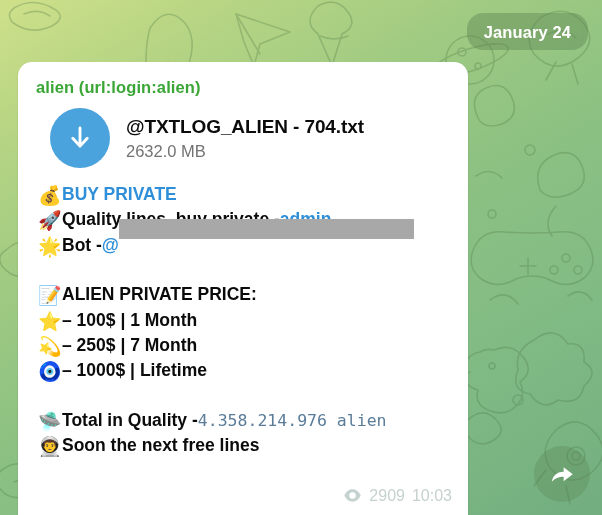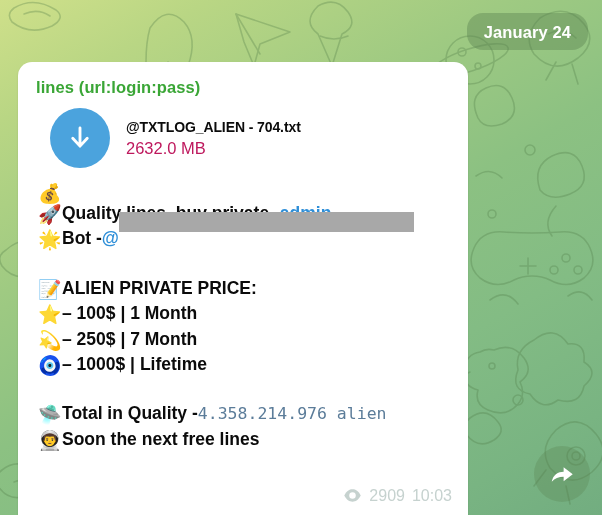--- a/index.html
+++ b/index.html
@@ -75,28 +75,28 @@
     border-radius: 50%;
     background: #4cа3dd;
     background: #4ba3dd;
     flex: 0 0 60px;
     display: flex;
     align-items: center;
     justify-content: center;
   }
   .file-meta { display: flex; flex-direction: column; gap: 4px; }
   .file-name {
-    font-size: 14px;
+    font-size: 19px;
     font-weight: 700;
     color: #0b0b0b;
     letter-spacing: -0.1px;
   }
   .file-size {
     font-size: 16.5px;
-    color: #be185d;
+    color: #737373;
     font-weight: 400;
   }
 
   
   .body-text { margin-left: 2px; }
 
   .line {
     display: flex;
     align-items: baseline;
     font-size: 17.5px;
@@ -245,38 +245,39 @@
     <path d="M490 300 q16 -12 28 4"></path>
     <path d="M568 296 q14 -10 24 4"></path>
     <path d="M476 176 q14 -10 26 2"></path>
   </svg>
 </div>
 
 <div class="date-badge">January 24</div>
 
 <div class="bubble">
 
-  <div class="channel-title">lines (url:login:pass)</div>
+  <div class="channel-title">alien (url:login:alien)</div>
 
   <div class="file-row">
     <div class="dl-circle">
       <svg width="30" height="30" viewBox="0 0 24 24">
         <path d="M12 4 L12 17 M12 18.5 L6.2 12.2 M12 18.5 L17.8 12.2" stroke="#ffffff" stroke-width="2.3" fill="none" stroke-linecap="round" stroke-linejoin="round"></path>
       </svg>
     </div>
     <div class="file-meta">
       <div class="file-name">@TXTLOG_ALIEN - 704.txt</div>
       <div class="file-size">2632.0 MB</div>
     </div>
   </div>
 
   <div class="body-text">
 
     <div class="line">
       <span class="emo">💰</span>
+      <span class="link-plain">BUY PRIVATE</span>
     </div>
 
     <div class="line">
       <span class="emo">🚀</span>
       <span>Quality lines, buy private - </span>
       <span class="link">admin</span>
     </div>
 
     <div class="line">
       <span class="emo">🌟</span>

